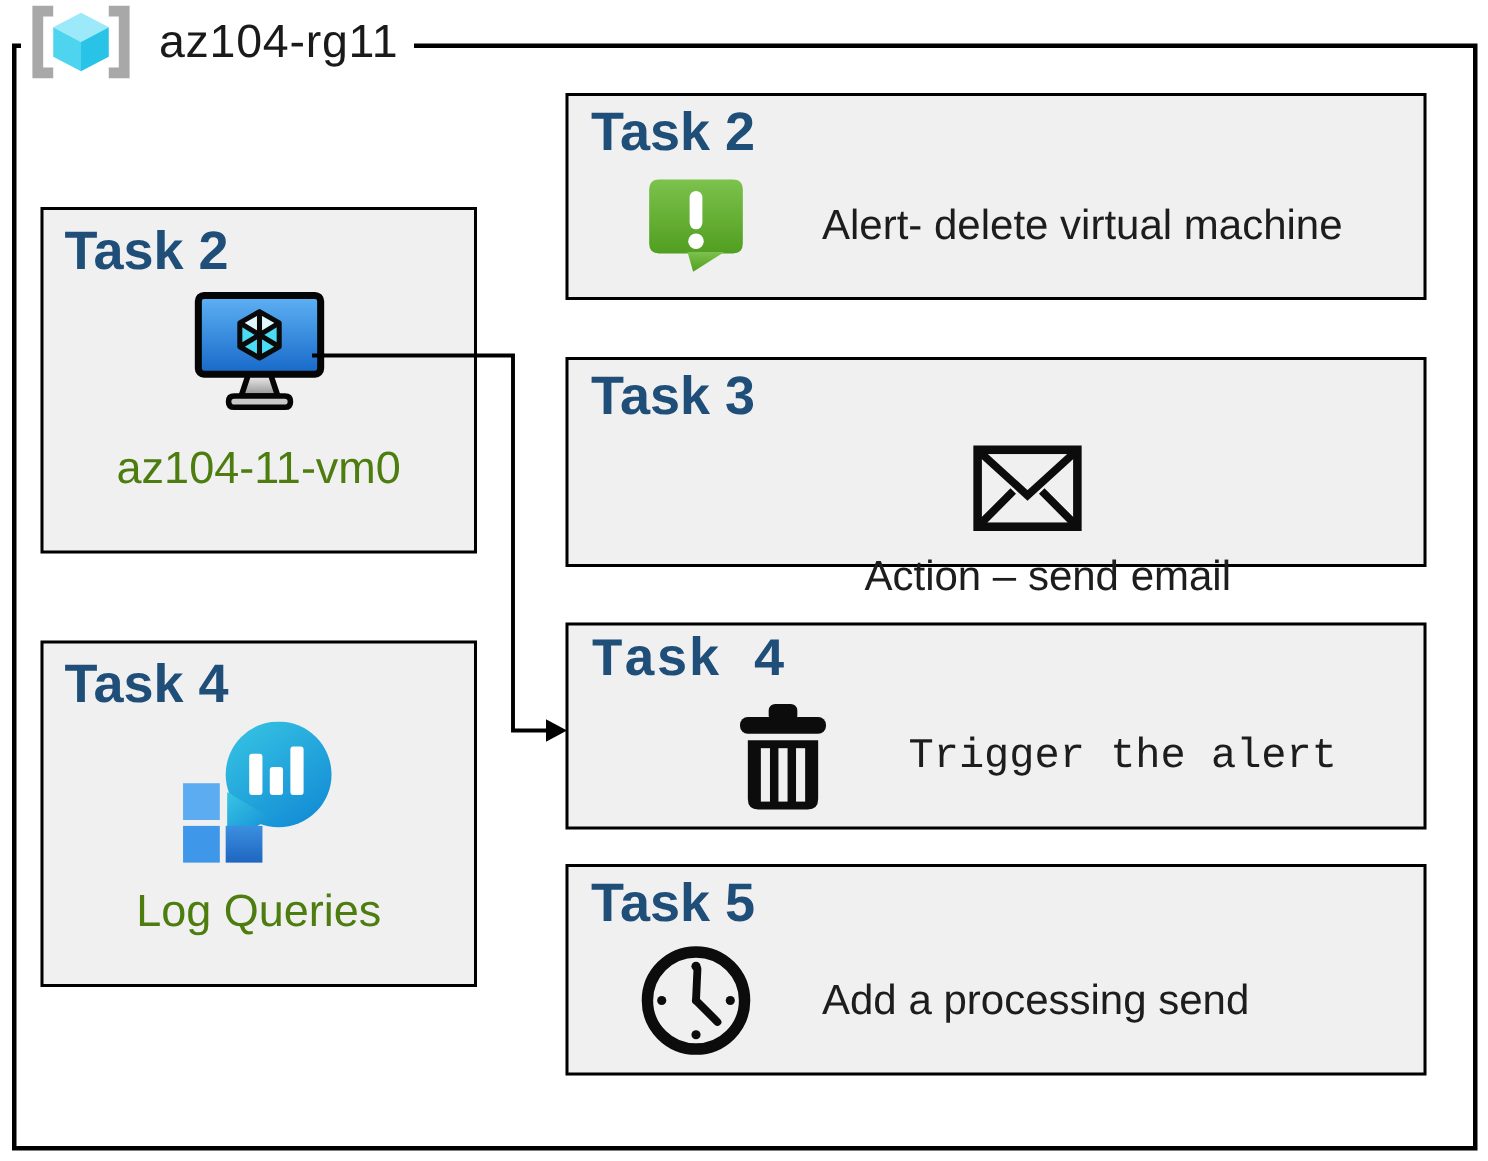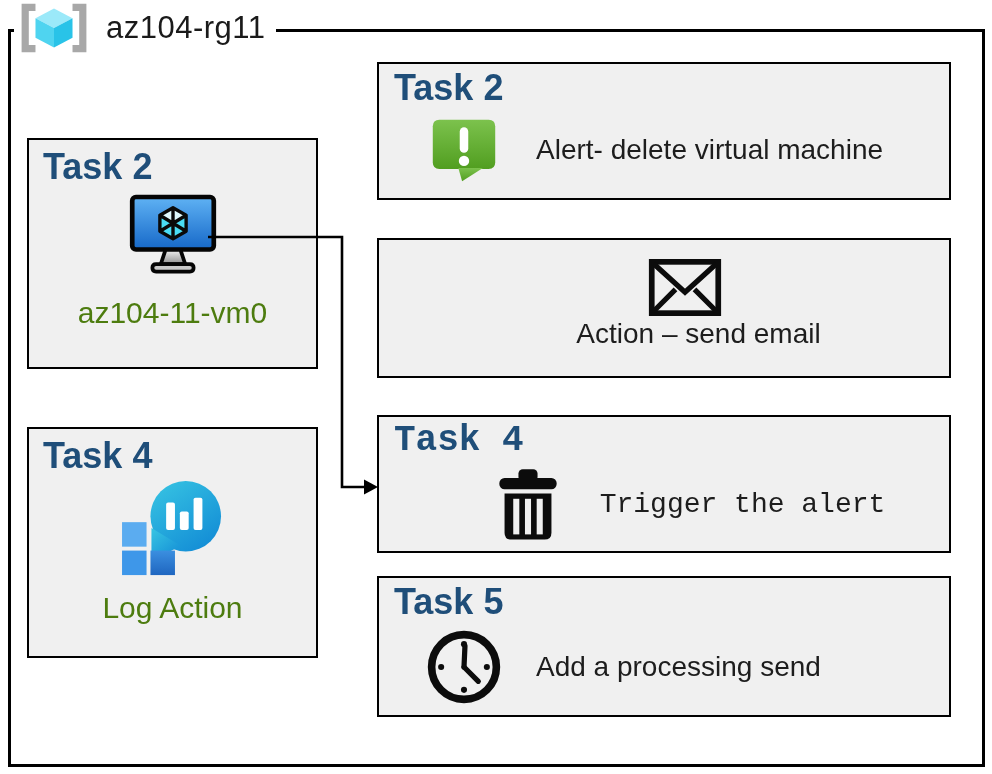--- a/index.html
+++ b/index.html
@@ -24,21 +24,21 @@
   }
   .task-title{
     font-size:36px;font-weight:bold;color:#1F4E79;line-height:38px;
   }
   
   .task-left{display:flex;flex-direction:column;align-items:center;padding-top:8px;}
   .task-left .task-title{align-self:flex-start;margin-left:14px;}
   .big-label{font-size:30px;color:#4d7c0f;}
   
   .task-right{padding:5px 0 0 15px;}
-  .icon-row{display:flex;align-items:center;margin-left:26px;}
+  .icon-row{display:flex;align-items:center;margin-left:26px;gap:12px;}
   .icon-cell{width:88px;display:flex;justify-content:center;}
   .desc{font-size:28px;color:#1d1d1d;margin-left:28px;white-space:nowrap;}
   .box-t1{left:27px;top:138px;width:291px;height:231px;}
   .box-t6{left:27px;top:427px;width:291px;height:231px;}
   .box-t2{left:377px;top:62px;width:574px;height:138px;}
   .box-t3{left:377px;top:238px;width:574px;height:140px;}
   .box-t4{left:377px;top:415px;width:574px;height:138px;font-family:Liberation Mono, monospace;}
   .box-t5{left:377px;top:576px;width:574px;height:141px;}
   .mt8{margin-top:8px;} .mt12{margin-top:12px;flex-direction:column;} .mt2{margin-top:2px;justify-content:center;} .mt6{margin-top:6px;}
   .connector{position:absolute;left:0;top:0;z-index:3;pointer-events:none;}
@@ -106,21 +106,21 @@
         <circle cx="67" cy="36" r="36" fill="url(#teal)"></circle>
         <path d="M32 48 L32 82 L62 66 Z" fill="url(#teal)"></path>
         <rect x="47" y="22" width="9" height="28" rx="2" fill="#ffffff"></rect>
         <rect x="61" y="31" width="9" height="19" rx="2" fill="#ffffff"></rect>
         <rect x="75" y="17" width="9" height="33" rx="2" fill="#ffffff"></rect>
         <rect x="2" y="42" width="25" height="25" fill="#5BACF0"></rect>
         <rect x="2" y="71" width="25" height="25" fill="#3E97E9"></rect>
         <rect x="31" y="71" width="25" height="25" fill="url(#bsq)"></rect>
       </svg>
     </span>
-    <div class="big-label" style="margin-top:12px;">Log Action</div>
+    <div class="big-label" style="margin-top:12px;">Log Queries</div>
   </div>
 
   <div class="task-box box-t2 task-right">
     <div class="task-title">Task 2</div>
     <div class="icon-row mt8">
       <span class="icon-cell">
         <svg width="72" height="70" viewBox="0 0 76 74">
           <defs>
             <linearGradient id="grn" x1="0" y1="0" x2="0" y2="1">
               <stop offset="0" stop-color="#7CC24D"></stop>
@@ -131,20 +131,21 @@
           <polygon points="32,56 58,56 36,70" fill="url(#grn)"></polygon>
           <rect x="33.5" y="13" width="9" height="27" rx="4.5" fill="#ffffff"></rect>
           <circle cx="38" cy="48.5" r="5.5" fill="#ffffff"></circle>
         </svg>
       </span>
       <span class="desc">Alert- delete virtual machine</span>
     </div>
   </div>
 
   <div class="task-box box-t3 task-right">
+    <div class="task-title">Task 3</div>
     <div class="icon-row mt12">
       <span class="icon-cell">
         <svg width="76" height="61" viewBox="0 0 80 64">
           <rect x="5" y="5" width="70" height="54" fill="none" stroke="#0c0c0c" stroke-width="6"></rect>
           <path d="M7 7 L40 37 L73 7" fill="none" stroke="#0c0c0c" stroke-width="5.5"></path>
           <path d="M7 57 L30 34 M73 57 L50 34" fill="none" stroke="#0c0c0c" stroke-width="5.5"></path>
         </svg>
       </span>
       <span class="desc">Action – send email</span>
     </div>

